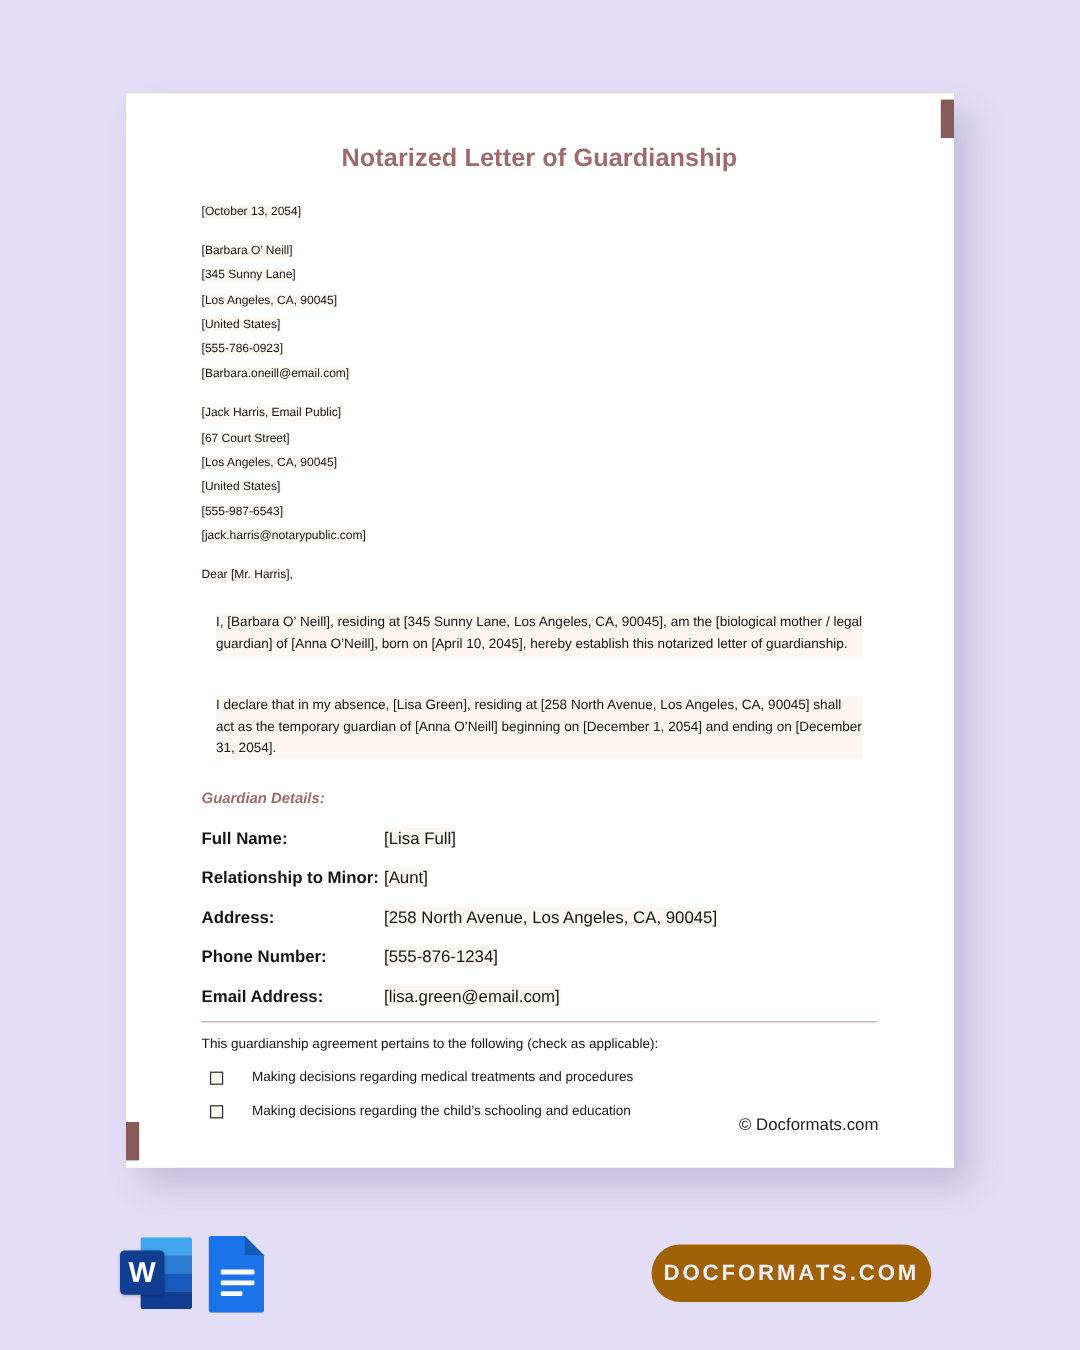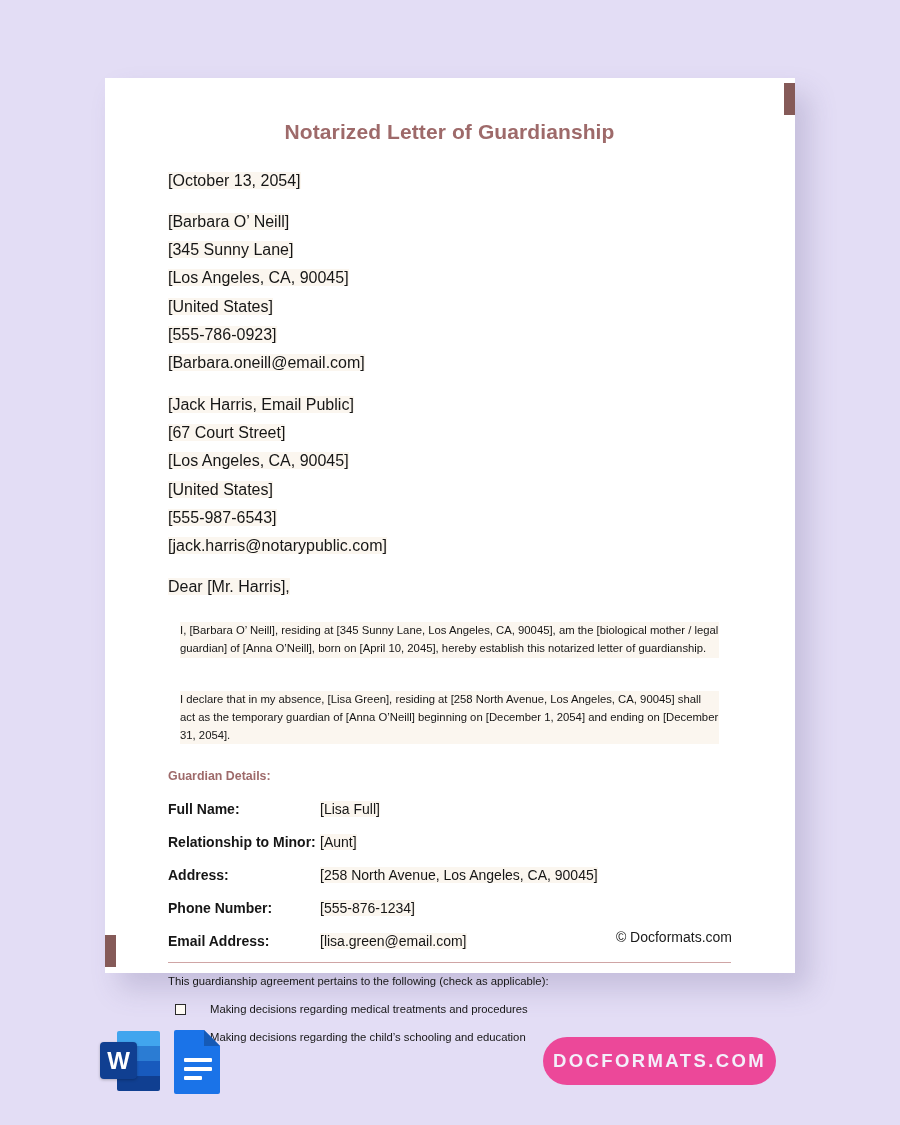--- a/index.html
+++ b/index.html
@@ -66,21 +66,21 @@
     color: #9e6a6a;
     font-size: 21px;
     font-weight: bold;
     letter-spacing: 0.1px;
     margin: 0;
     padding-top: 42px;
     padding-bottom: 0;
   }
 
   .ln {
-    font-size: 16px;
+    font-size: 10px;
     line-height: 1.32;
     margin: 0;
     padding: 0;
     color: #161616;
   }
   .hl { background: #fbf6ef; }
   .gap-lg { height: 22px; }
   .gap-md { height: 13px; }
   .gap-sm { height: 9px; }
 
@@ -94,20 +94,21 @@
     text-align: left;
   }
 
   
   #guardian-heading {
     color: #9e6a6a;
     font-weight: bold;
     font-size: 12.4px;
     margin: 0;
     padding: 0;
+    font-style: italic;
   }
 
   
   #details-table {
     width: 100%;
     border-collapse: collapse;
     margin-top: 9px;
   }
   #details-table td {
     font-size: 14px;
@@ -210,21 +211,21 @@
     position: relative;
   }
 
   #watermark-pill {
     position: absolute;
     left: 543px;
     top: 1037px;
     width: 233px;
     height: 48px;
     border-radius: 24px;
-    background: #ec4899;
+    background: #a16207;
     display: flex;
     align-items: center;
     justify-content: center;
   }
   #watermark-text {
     color: #f3f0fb;
     font-size: 18.5px;
     font-weight: bold;
     letter-spacing: 2.4px;
     font-family: "Liberation Sans", sans-serif;

